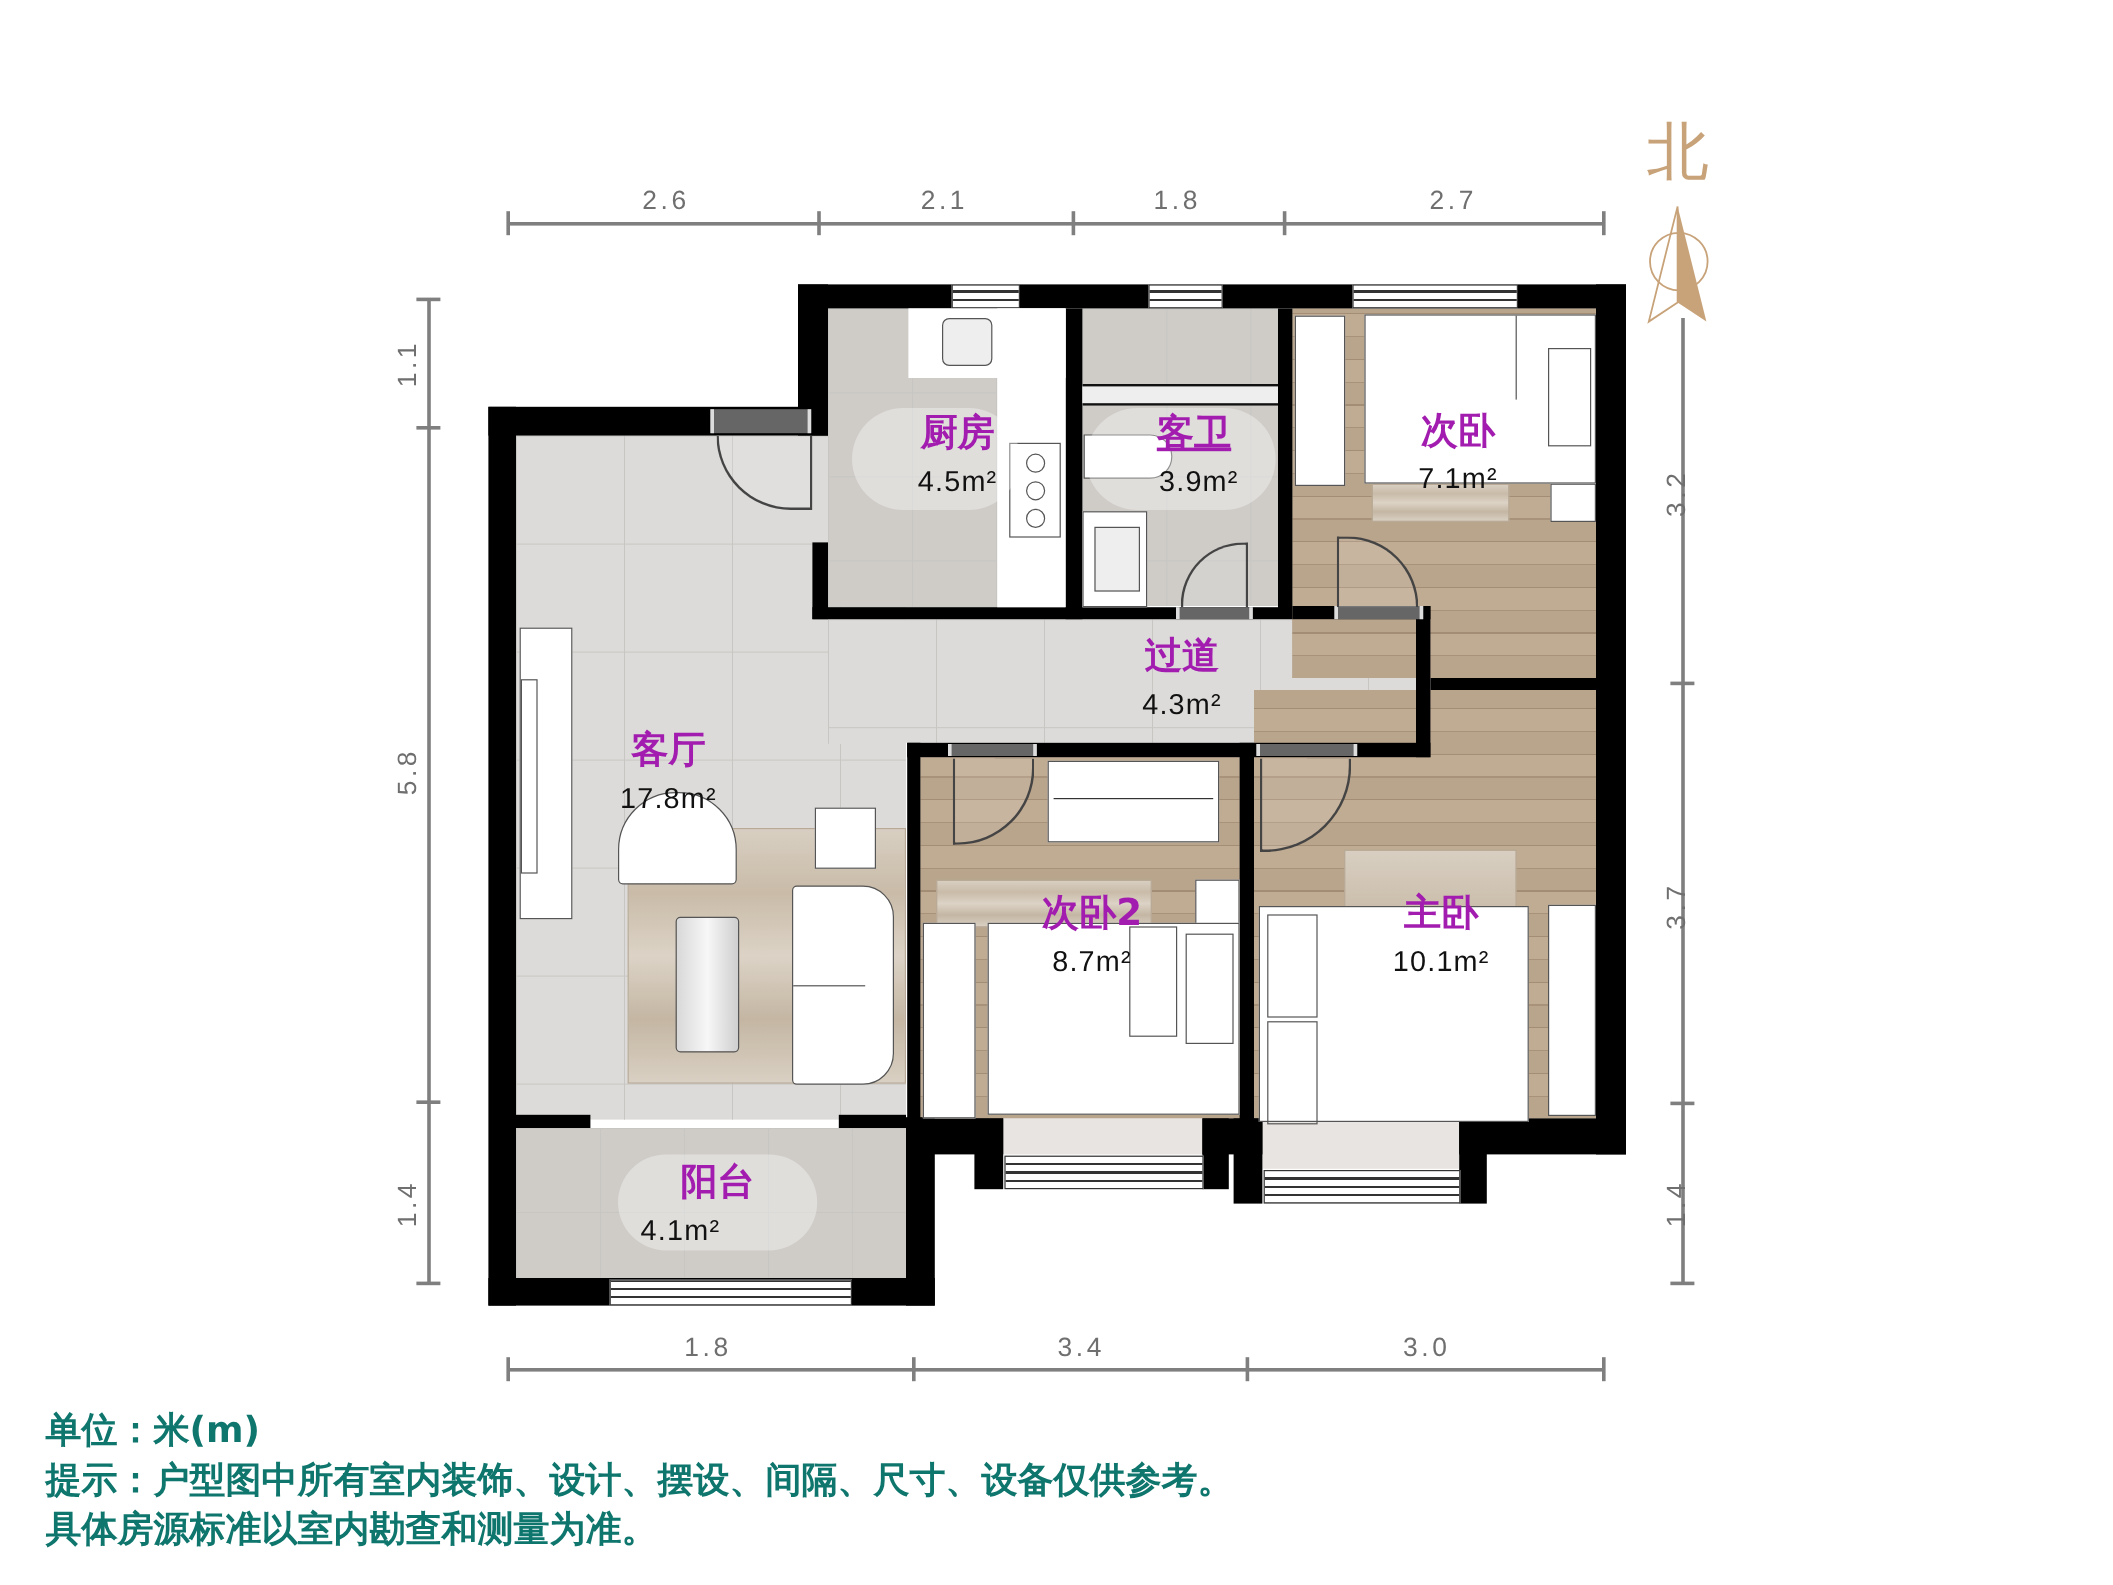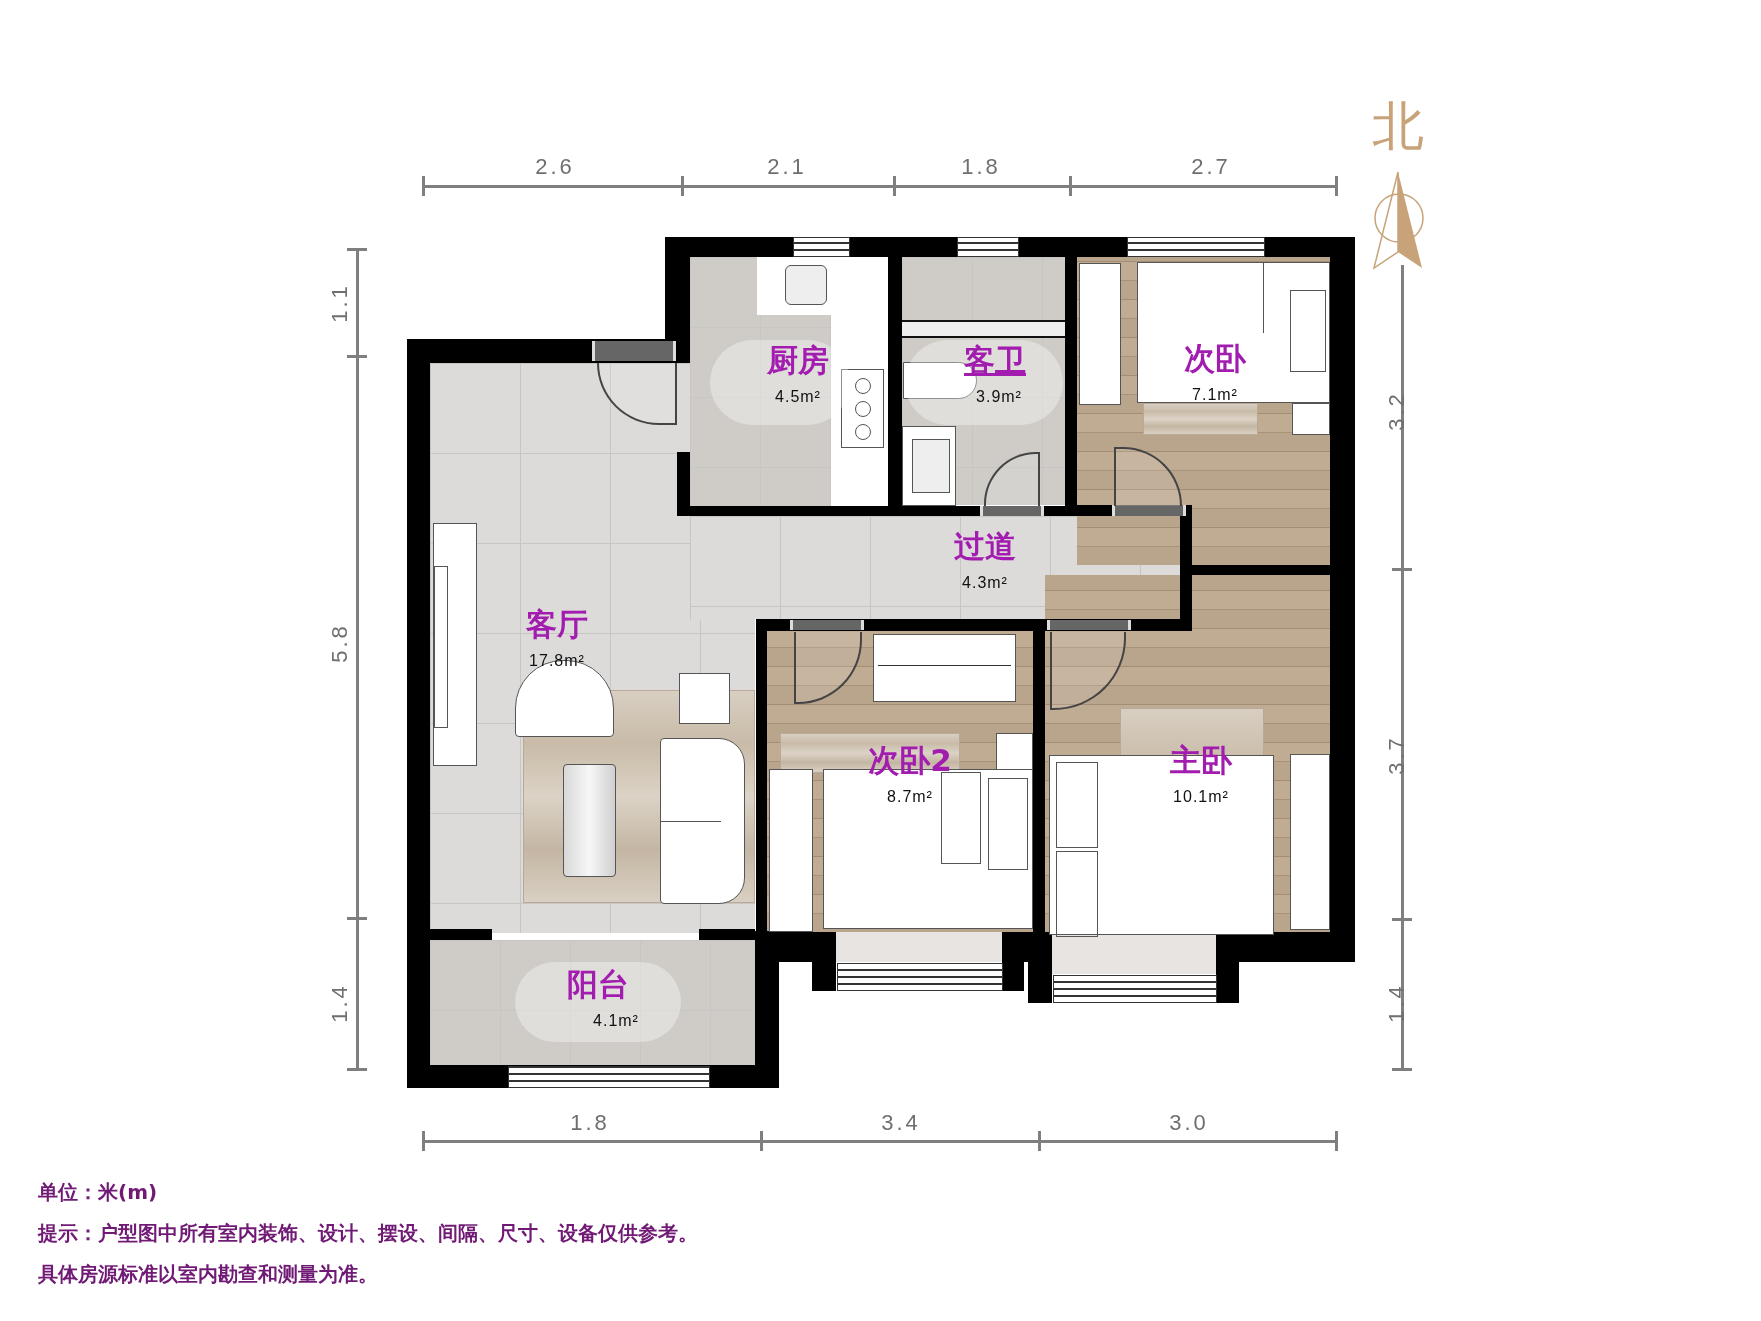--- a/index.html
+++ b/index.html
@@ -17,22 +17,22 @@
   .wood{position:absolute;background-color:#b59f88;
         background-image:repeating-linear-gradient(0deg,#b9a48c 0px,#b9a48c 18px,#a9927a 18px,#a9927a 19px,#c0ab93 19px,#c0ab93 37px,#a48d75 37px,#a48d75 38px);}
   .window{position:absolute;background:#fff;border:1px solid #333;
           background-image:repeating-linear-gradient(0deg,#fff 0,#fff 5px,#333 5px,#333 7px);}
   .door-frame{position:absolute;background:#666;border-left:3px solid #ddd;border-right:3px solid #ddd;}
   .door-arc{position:absolute;border:2px solid #444;background:rgba(255,255,255,0.12);}
   .furn{position:absolute;background:#fff;border:1.5px solid #555;box-sizing:border-box;}
   .rug{position:absolute;background:linear-gradient(180deg,#d8cfc2,#c9bba8,#dcd3c6,#c4b6a3,#d9d0c3);border:1px solid #b8aa96;box-sizing:border-box;}
   .label-pill{position:absolute;background:rgba(255,255,255,0.35);border-radius:60px;}
   .room-name{position:absolute;font-size:31px;font-weight:bold;color:#a21caf;text-align:center;font-family:"DejaVu Sans",sans-serif;}
-  .room-area{position:absolute;font-size:16px;color:#111;text-align:center;font-family:"Liberation Sans","DejaVu Sans",sans-serif;letter-spacing:1px;}
-  .notes{position:absolute;left:38px;font-size:20px;color:#701a75;font-weight:bold;line-height:41px;font-family:"DejaVu Sans",sans-serif;}
+  .room-area{position:absolute;font-size:24px;color:#111;text-align:center;font-family:"Liberation Sans","DejaVu Sans",sans-serif;letter-spacing:1px;}
+  .notes{position:absolute;left:38px;font-size:30px;color:#0f766e;font-weight:bold;line-height:41px;font-family:"DejaVu Sans",sans-serif;}
   .compass-char{position:absolute;color:#c8a37a;font-size:52px;font-family:"DejaVu Sans",sans-serif;}
 </style>
 </head>
 <body>
 
 <div>
   <div class="dimline" style="left:423px;top:185px;width:913px;height:3px;"></div>
   <div class="tick" style="left:422px;top:176px;width:3px;height:20px;"></div>
   <div class="tick" style="left:681px;top:176px;width:3px;height:20px;"></div>
   <div class="tick" style="left:893px;top:176px;width:3px;height:20px;"></div>
@@ -263,21 +263,21 @@
     <div class="room-name" style="left:850px;top:740px;width:120px;">次卧2</div>
     <div class="room-area" style="left:850px;top:788px;width:120px;">8.7m²</div>
   </div>
   <div>
     <div class="room-name" style="left:1141px;top:740px;width:120px;">主卧</div>
     <div class="room-area" style="left:1141px;top:788px;width:120px;">10.1m²</div>
   </div>
   <div>
     <div class="label-pill" style="left:515px;top:962px;width:166px;height:80px;"></div>
     <div class="room-name" style="left:538px;top:964px;width:120px;">阳台</div>
-    <div class="room-area" style="left:556px;top:1012px;width:120px;">4.1m²</div>
+    <div class="room-area" style="left:507px;top:1012px;width:120px;">4.1m²</div>
   </div>
 </div>
 
 <div>
   <div class="notes" style="top:1172px;">单位：米(m)</div>
   <div class="notes" style="top:1213px;">提示：户型图中所有室内装饰、设计、摆设、间隔、尺寸、设备仅供参考。</div>
   <div class="notes" style="top:1254px;">具体房源标准以室内勘查和测量为准。</div>
 </div>
 
 </body></html>

